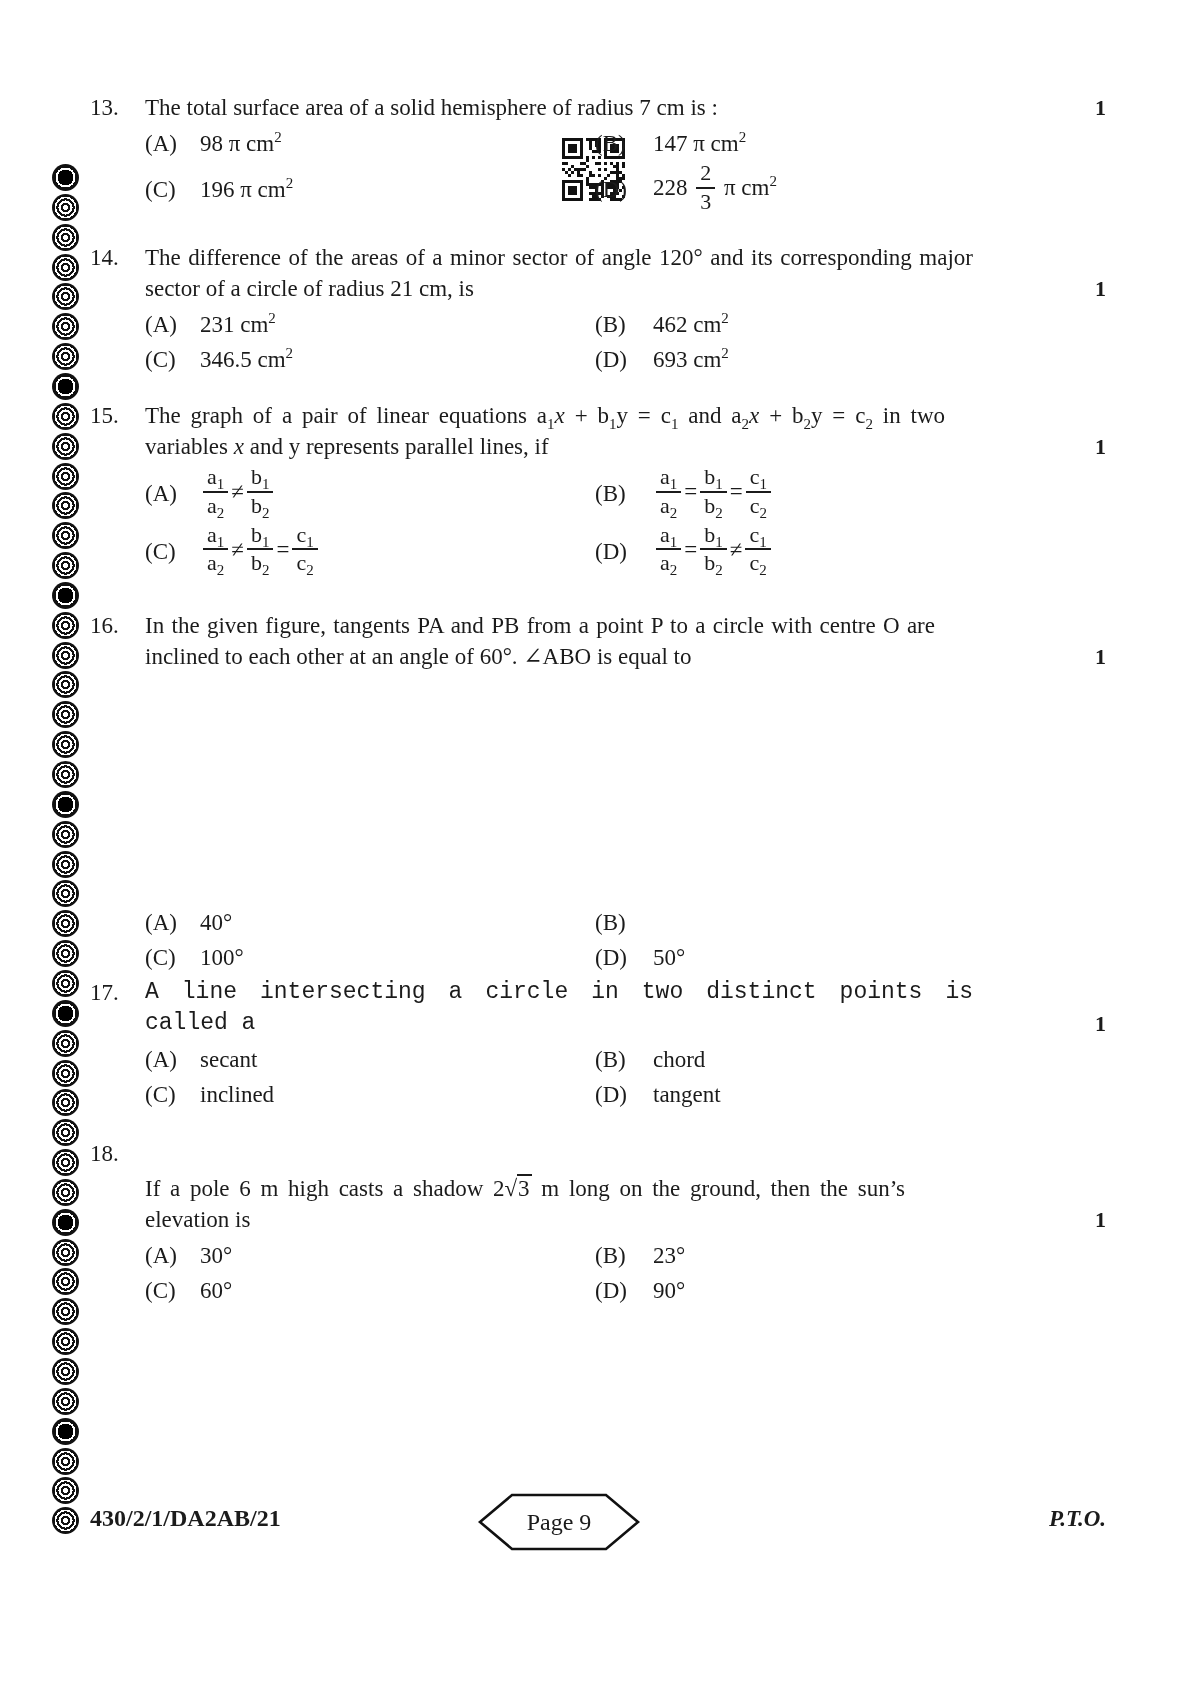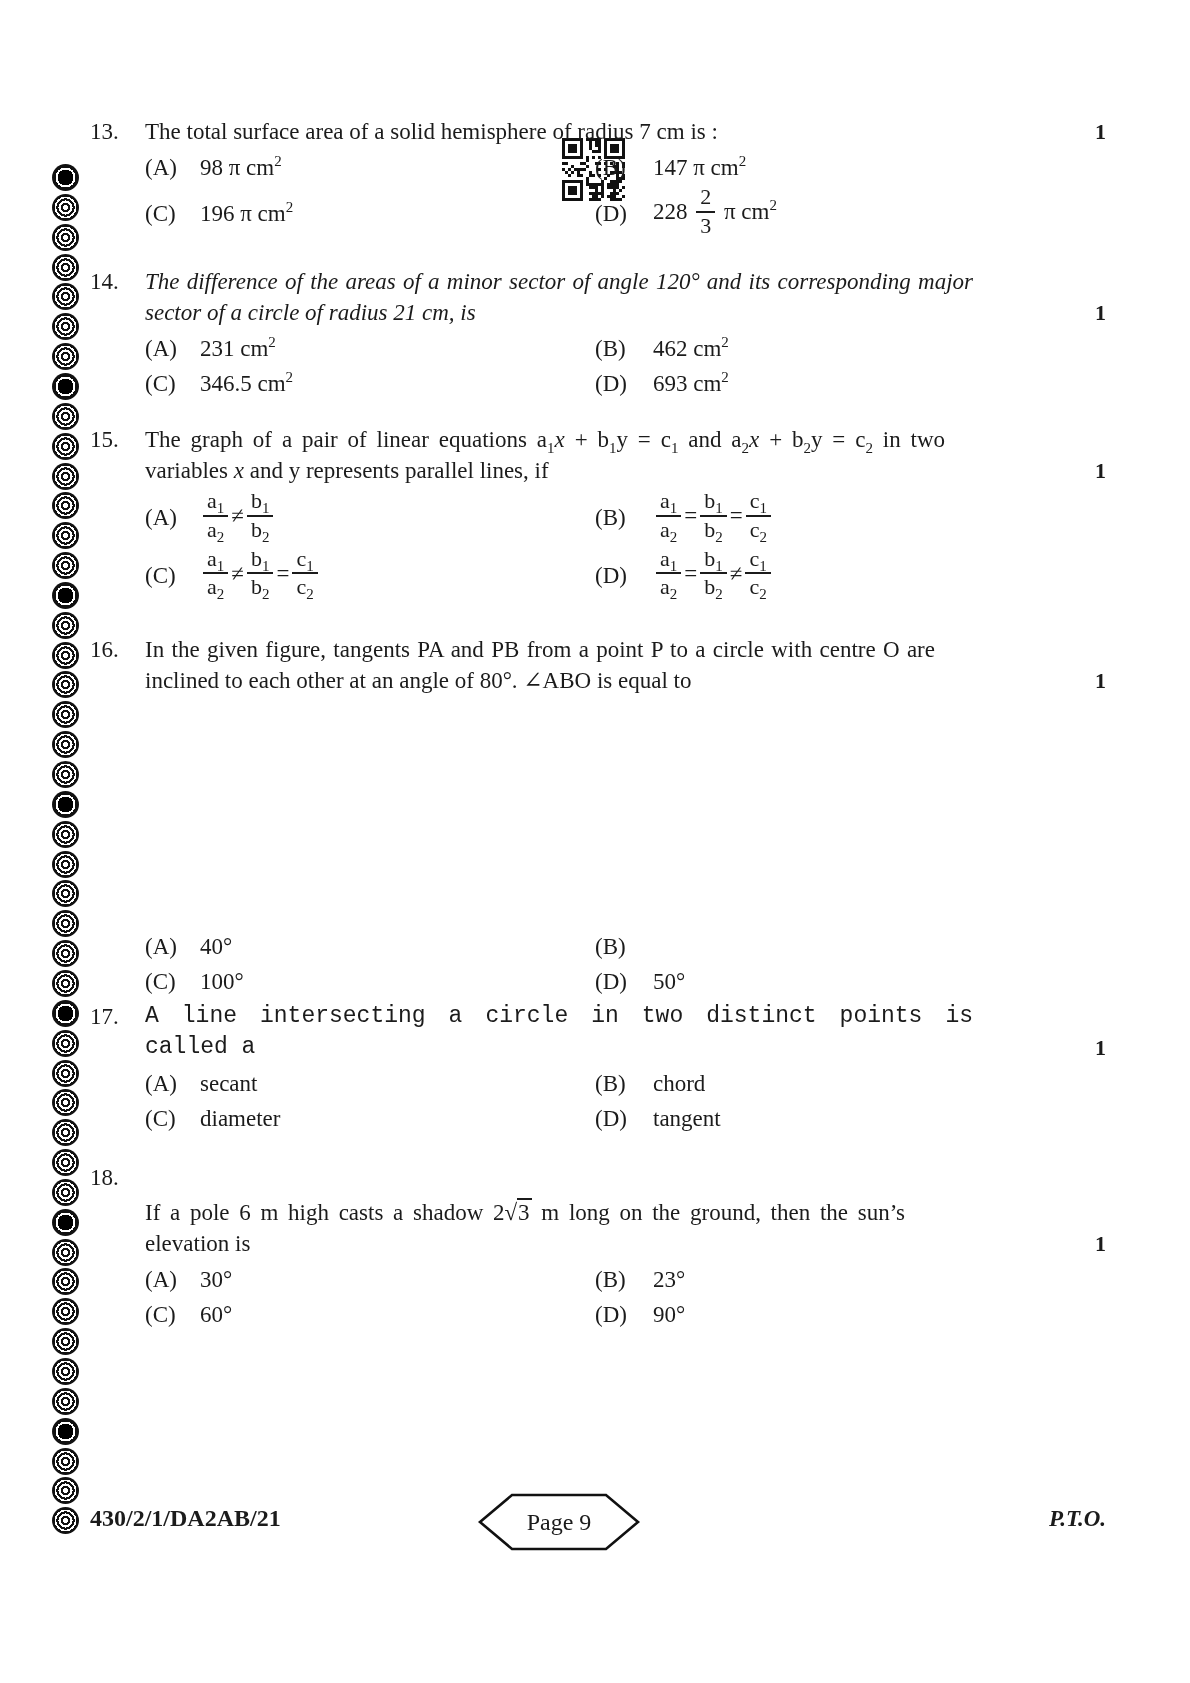--- a/index.html
+++ b/index.html
@@ -310,21 +310,21 @@
     <rect x="10" y="20" width="1" height="1" fill="#111"></rect>
     <rect x="11" y="20" width="1" height="1" fill="#111"></rect>
     <rect x="12" y="20" width="1" height="1" fill="#111"></rect>
     <rect x="16" y="20" width="1" height="1" fill="#111"></rect>
     <rect x="17" y="20" width="1" height="1" fill="#111"></rect>
     <rect x="18" y="20" width="1" height="1" fill="#111"></rect>
     <rect x="19" y="20" width="1" height="1" fill="#111"></rect>
   </svg>
 
 <div id="main">
-    <div class="question" style="margin-top: 116px;">
+    <div class="question" style="margin-top: 92px;">
       <div class="qhead">
         <div class="qnum">13.</div>
         <div class="qstem" style="width: 828px;">The total surface area of a solid hemisphere of radius 7 cm is :</div>
         <div class="qmarks">1</div>
       </div>
       <div class="opts">
         <div class="opt-row">
           <div class="opt-label">(A)</div>
           <div class="opt-text">98 π cm<sup>2</sup></div>
           <div class="opt-label">(B)</div>
@@ -334,21 +334,21 @@
           <div class="opt-label">(C)</div>
           <div class="opt-text">196 π cm<sup>2</sup></div>
           <div class="opt-label">(D)</div>
           <div class="opt-text">228 <span class="frac"><span class="fnum">2</span><span class="fden">3</span></span> π cm<sup>2</sup></div>
         </div>
       </div>
     </div>
     <div class="question" style="margin-top: 26px;">
       <div class="qhead">
         <div class="qnum">14.</div>
-        <div class="qstem" style="width: 828px; font-style: italic;">The difference of the areas of a minor sector of angle 120° and its corresponding major sector of a circle of radius 21 cm, is</div>
+        <div class="qstem" style="width: 828px;">The difference of the areas of a minor sector of angle 120° and its corresponding major sector of a circle of radius 21 cm, is</div>
         <div class="qmarks">1</div>
       </div>
       <div class="opts">
         <div class="opt-row">
           <div class="opt-label">(A)</div>
           <div class="opt-text">231 cm<sup>2</sup></div>
           <div class="opt-label">(B)</div>
           <div class="opt-text">462 cm<sup>2</sup></div>
         </div>
         <div class="opt-row">
@@ -376,21 +376,21 @@
           <div class="opt-label">(C)</div>
           <div class="opt-text"><span class="frac"><span class="fnum">a<sub>1</sub></span><span class="fden">a<sub>2</sub></span></span>≠<span class="frac"><span class="fnum">b<sub>1</sub></span><span class="fden">b<sub>2</sub></span></span>=<span class="frac"><span class="fnum">c<sub>1</sub></span><span class="fden">c<sub>2</sub></span></span></div>
           <div class="opt-label">(D)</div>
           <div class="opt-text"><span class="frac"><span class="fnum">a<sub>1</sub></span><span class="fden">a<sub>2</sub></span></span>=<span class="frac"><span class="fnum">b<sub>1</sub></span><span class="fden">b<sub>2</sub></span></span>≠<span class="frac"><span class="fnum">c<sub>1</sub></span><span class="fden">c<sub>2</sub></span></span></div>
         </div>
       </div>
     </div>
     <div class="question" style="margin-top: 32px;">
       <div class="qhead">
         <div class="qnum">16.</div>
-        <div class="qstem" style="width: 790px;">In the given figure, tangents PA and PB from a point P to a circle with centre O are inclined to each other at an angle of 80°. ∠ABO is equal to</div>
+        <div class="qstem" style="width: 790px;">In the given figure, tangents PA and PB from a point P to a circle with centre O are inclined to each other at an angle of 60°. ∠ABO is equal to</div>
         <div class="qmarks">1</div>
       </div>
       <div class="fig-wrap"></div>
       <div class="opts">
         <div class="opt-row">
           <div class="opt-label">(A)</div>
           <div class="opt-text">40°</div>
           <div class="opt-label">(B)</div>
         </div>
         <div class="opt-row">
@@ -409,21 +409,21 @@
       </div>
       <div class="opts">
         <div class="opt-row">
           <div class="opt-label">(A)</div>
           <div class="opt-text">secant</div>
           <div class="opt-label">(B)</div>
           <div class="opt-text">chord</div>
         </div>
         <div class="opt-row">
           <div class="opt-label">(C)</div>
-          <div class="opt-text">diameter</div>
+          <div class="opt-text">inclined</div>
           <div class="opt-label">(D)</div>
           <div class="opt-text">tangent</div>
         </div>
       </div>
     </div>
     <div class="question" style="margin-top: 28px;">
       <div class="qhead">
         <div class="qnum">18.</div>
         <div class="qstem" style="width: 760px; margin-top: 35px;">If a pole 6 m high casts a shadow 2<span>√<span class="sqrt-rad">3</span></span> m long on the ground, then the sun’s elevation is</div>
         <div class="qmarks">1</div>

